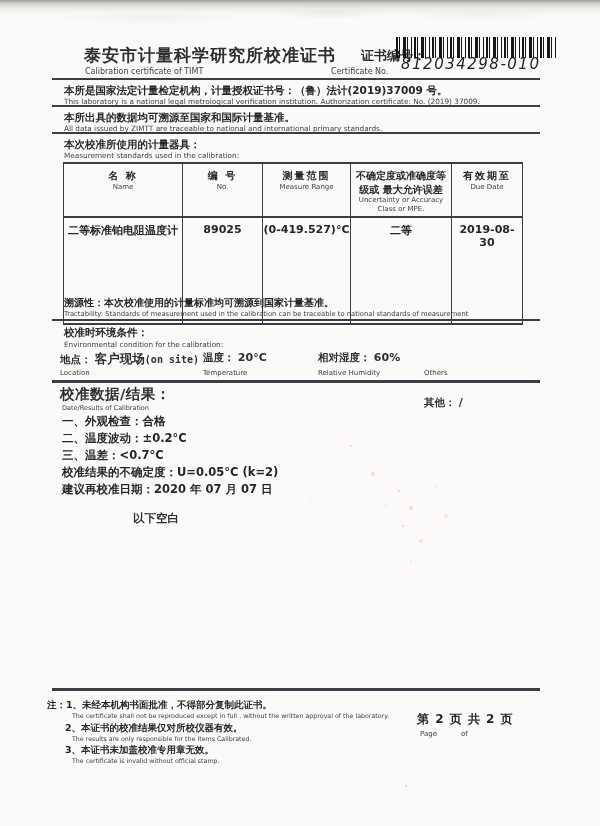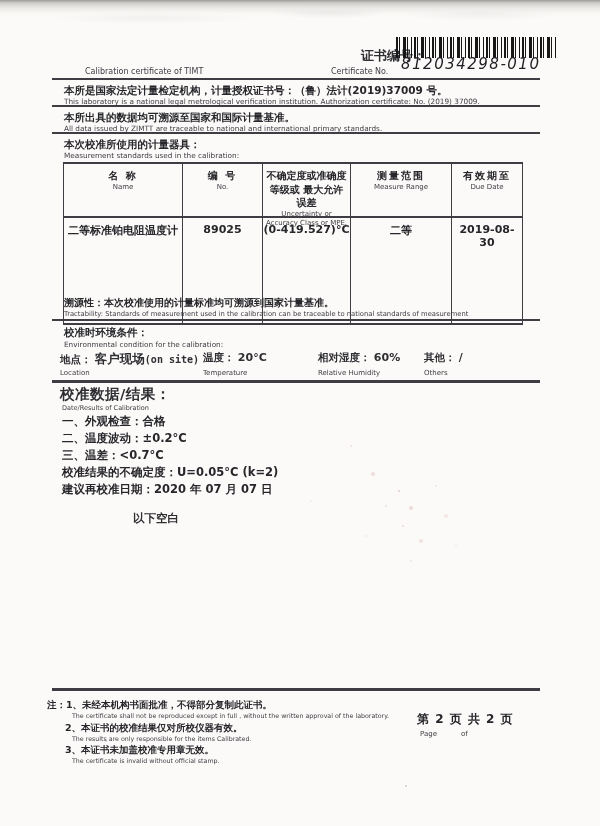--- a/index.html
+++ b/index.html
@@ -118,20 +118,21 @@
   .pg-zh{left:417px;top:711px;font-size:12px;font-weight:600;letter-spacing:1px;color:#26262b;}
   .pg-page{left:420px;top:730px;font-size:7px;color:#3d3d44;}
   .pg-of{left:461px;top:730px;font-size:7px;color:#3d3d44;}
 </style>
 </head>
 <body>
 
 <div class="page">
   <div class="top-edge"></div>
 
+  <div class="abs title-zh">泰安市计量科学研究所校准证书</div>
   <div class="abs title-en en">Calibration certificate of TIMT</div>
   <div class="abs certno-zh">证书编号：</div>
   <div class="abs certno-en en">Certificate No.</div>
   <div class="abs barcode"></div>
   <div class="abs certno-val">812034298-010</div>
   <div class="rule" style="top:78px;"></div>
 
   <div class="abs stmt-zh zh" style="top:84px;">本所是国家法定计量检定机构，计量授权证书号：（鲁）法计(2019)37009 号。</div>
   <div class="abs stmt-en en" style="top:97px;">This laboratory is a national legal metrological verification institution. Authorization certificate: No. (2019) 37009.</div>
   <div class="rule" style="top:105px;"></div>
@@ -147,26 +148,26 @@
     <div class="tr head">
       <div class="th">
         <span class="zh">名 称</span>
         <span class="en">Name</span>
       </div>
       <div class="th">
         <span class="zh">编 号</span>
         <span class="en">No.</span>
       </div>
       <div class="th">
+        <span class="zh">测量范围</span>
+        <span class="en">Measure Range</span>
+      </div>
+      <div class="th">
         <span class="zh tight">不确定度或准确度等级或 最大允许误差</span>
         <span class="en">Uncertainty or Accuracy Class or MPE.</span>
-      </div>
-      <div class="th">
-        <span class="zh">测量范围</span>
-        <span class="en">Measure Range</span>
       </div>
       <div class="th">
         <span class="zh">有效期至</span>
         <span class="en">Due Date</span>
       </div>
     </div>
     <div class="tr body">
       <div class="td">二等标准铂电阻温度计</div>
       <div class="td">89025</div>
       <div class="td">(0-419.527)°C</div>
@@ -193,21 +194,21 @@
     <span class="val plain">20°C</span>
   </div>
   <div class="abs env-en" style="left:203px;">Temperature</div>
 
   <div class="abs env-group" style="left:318px;">
     <span class="label">相对湿度：</span>
     <span class="val plain">60%</span>
   </div>
   <div class="abs env-en" style="left:318px;">Relative Humidity</div>
 
-  <div class="abs env-group" style="left:424px;">
+  <div class="abs env-group" style="left:424px;margin-top:45px;">
     <span class="label">其他：</span>
     <span class="val plain">/</span>
   </div>
   <div class="abs env-en" style="left:424px;">Others</div>
 
   <div class="rule thick" style="top:380px;"></div>
 
   <div class="abs res-head-zh">校准数据/结果：</div>
   <div class="abs res-head-en en">Date/Results of Calibration</div>
 

